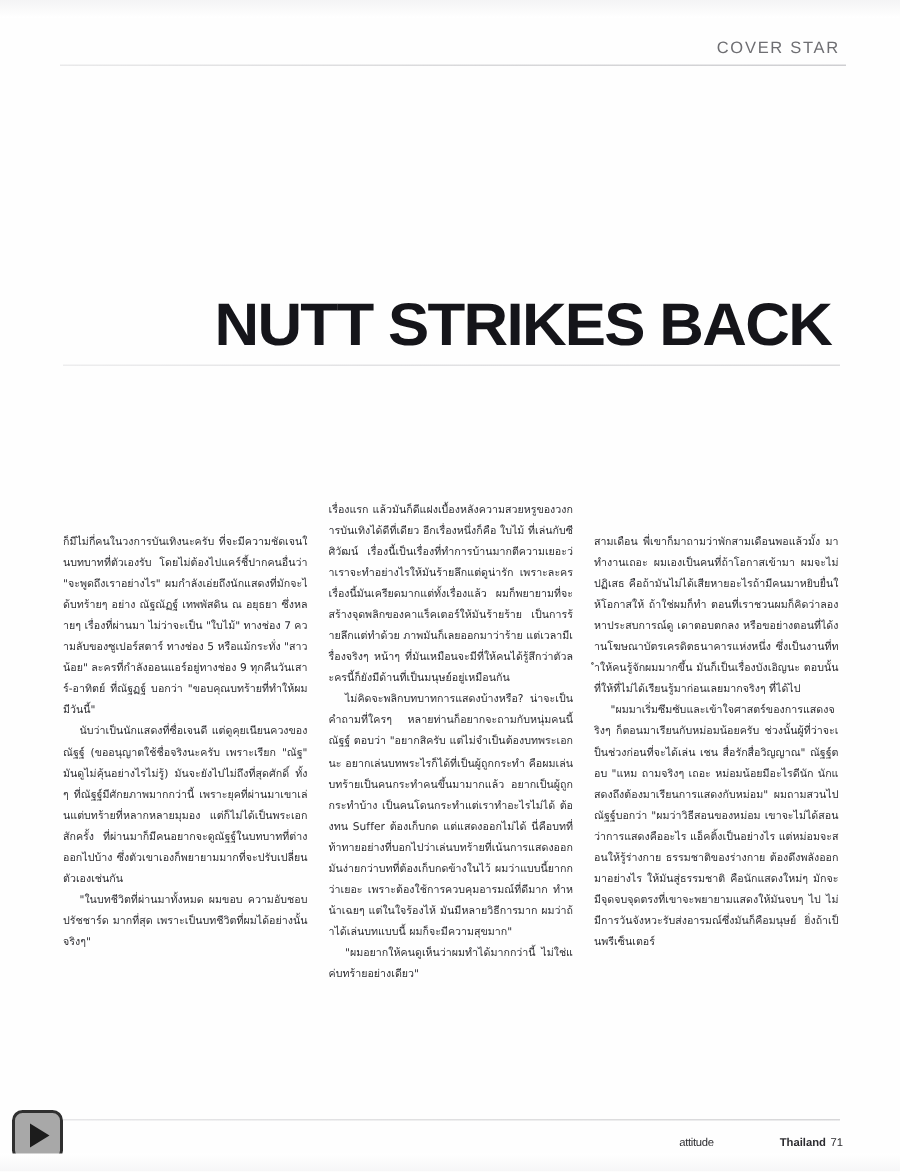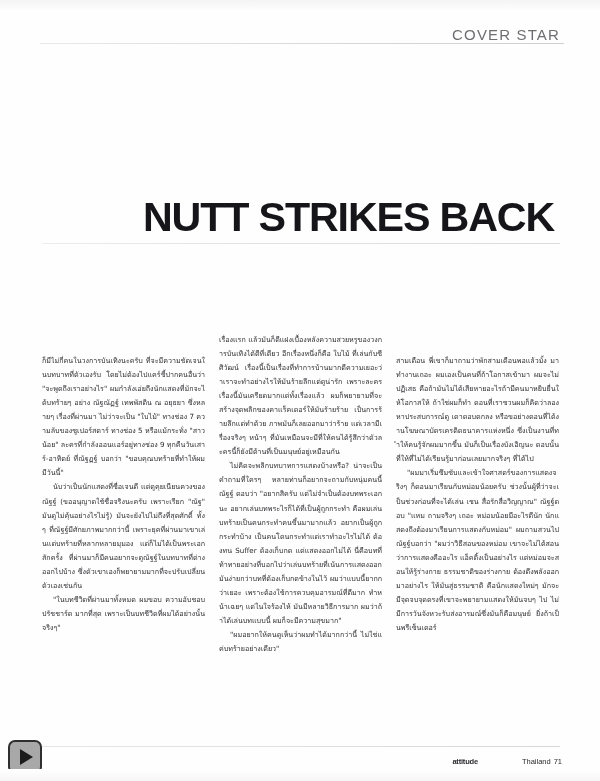--- a/index.html
+++ b/index.html
@@ -30,21 +30,21 @@
     position: absolute;
     left: 40px;
     top: 26px;
     width: 520px;
     height: 18px;
   }
   #runhead .label {
     position: absolute;
     right: 0;
     top: 0;
-    font-size: 15px;
+    font-size: 11px;
     letter-spacing: 1.15px;
     color: #6e6e72;
     font-family: "Liberation Sans", sans-serif;
     font-weight: 400;
     white-space: nowrap;
   }
   #runhead .rule {
     position: absolute;
     left: 0;
     right: -4px;
@@ -123,25 +123,25 @@
   #folio {
     position: absolute;
     right: 38px;
     top: 757px;
     font-size: 7.5px;
     color: #2b2b2f;
     font-family: "Liberation Sans", sans-serif;
     white-space: nowrap;
   }
   #folio .brand {
+    font-weight: 400;
+    letter-spacing: -0.2px;
+  }
+  #folio .pub {
     font-weight: 700;
-    letter-spacing: -0.2px;
-  }
-  #folio .pub {
-    font-weight: 400;
     padding-left: 44px;
   }
   #folio .pageno {
     font-weight: 400;
     margin-left: 3px;
   }
 
   
   #play-button {
     position: absolute;

